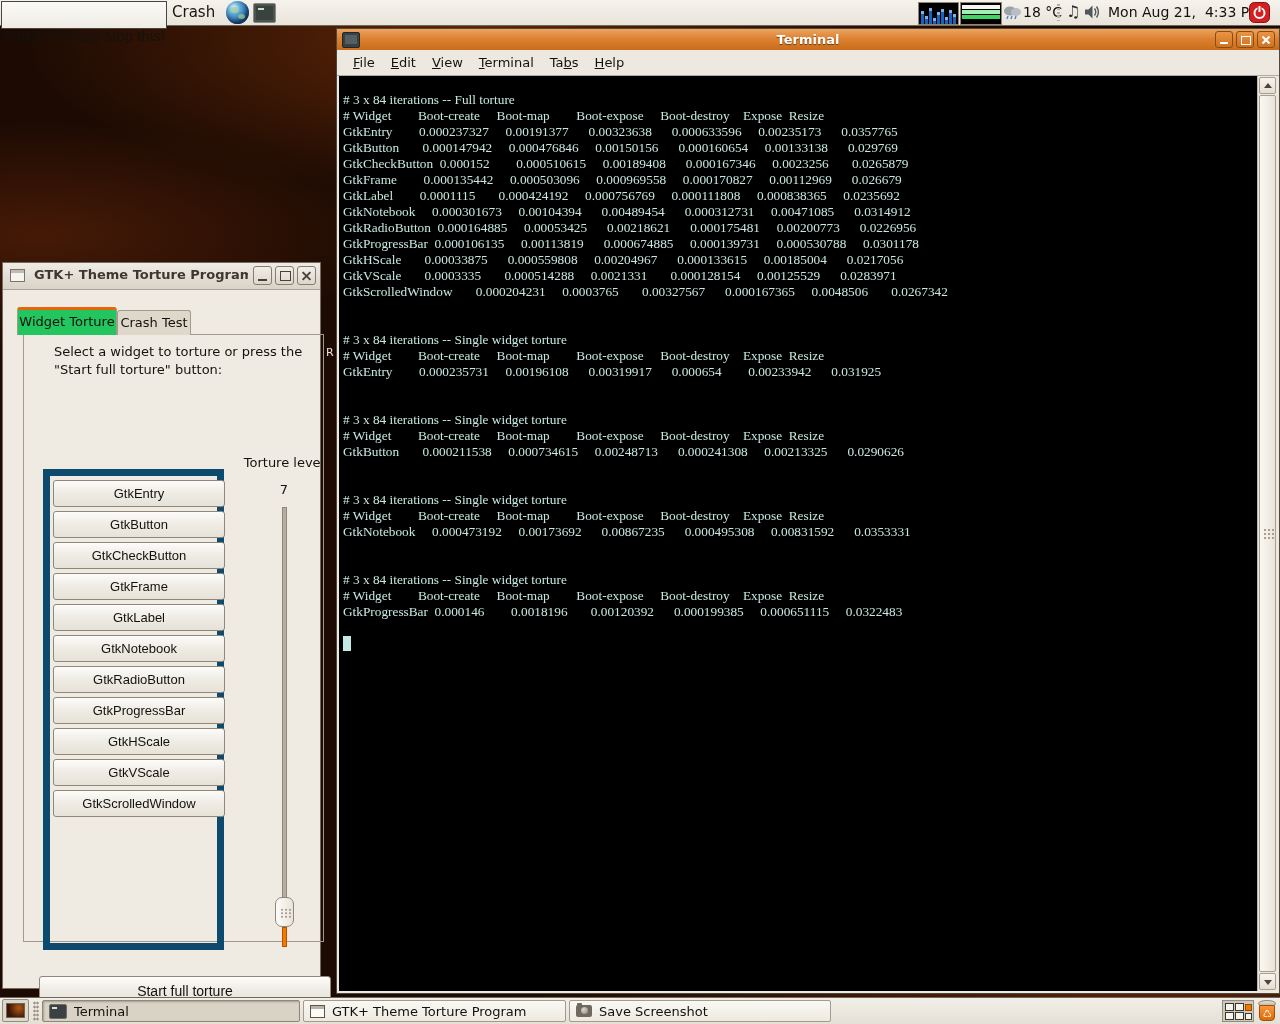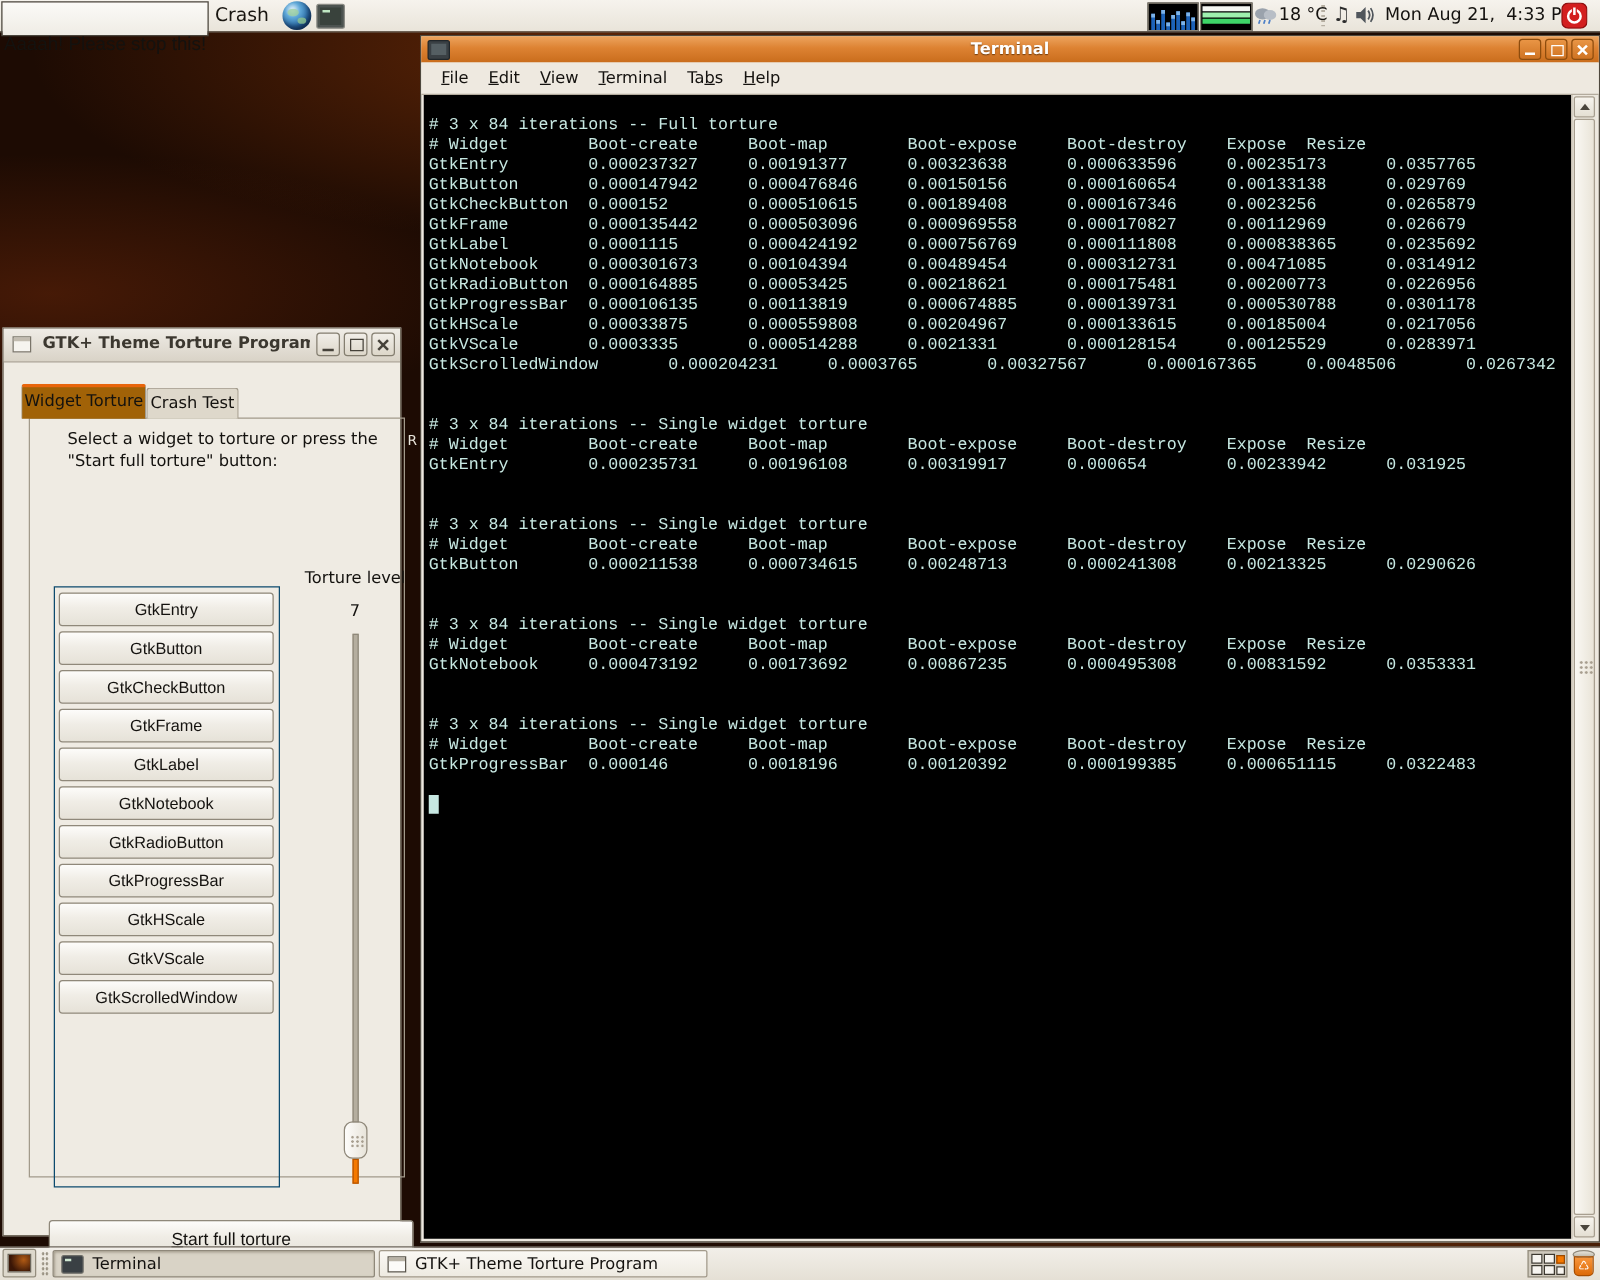--- a/index.html
+++ b/index.html
@@ -63,21 +63,21 @@
     background:linear-gradient(#e99545,#cf7322);box-sizing:border-box;}
   .t-btn.min::after{content:"";position:absolute;left:4px;bottom:3px;width:8px;height:2px;background:#fff;}
   .t-btn.max::after{content:"";position:absolute;left:4px;top:4px;width:8px;height:7px;border:1.5px solid #fff;}
   .t-btn.close::before,.t-btn.close::after{content:"";position:absolute;left:3px;top:7px;width:10px;height:2px;background:#fff;}
   .t-btn.close::before{transform:rotate(45deg);}
   .t-btn.close::after{transform:rotate(-45deg);}
   .t-menubar{position:absolute;left:0;top:21px;right:0;height:26px;background:#eee9e0;
     border-bottom:1px solid #b3ab9d;display:flex;align-items:center;padding-left:8px;box-sizing:border-box;}
   .t-menu-item{font-size:13px;color:#14120f;padding:3px 8px;text-align:right;}
   .t-body{position:absolute;left:2px;top:47px;right:22px;bottom:2px;background:#000;overflow:hidden;}
-  .t-pre{margin:0;padding:16px 0 0 4px;font-family:Liberation Mono, monospace;
+  .t-pre{margin:0;padding:16px 0 0 4px;font-family:Liberation Serif, serif;
     font-size:13.3px;line-height:16px;color:#c7e8e2;white-space:pre;}
   .t-cursor{position:absolute;left:4px;top:560px;width:8px;height:15px;background:#c7e8e2;}
   .t-scroll{position:absolute;right:2px;top:47px;width:20px;bottom:2px;background:#ece7dd;
     border-left:1px solid #c0b8aa;box-sizing:border-box;}
   .t-sb-up,.t-sb-down{position:absolute;left:1px;right:1px;height:17px;background:linear-gradient(#f7f4ee,#e4dfd3);
     border:1px solid #a89f90;border-radius:2px;box-sizing:border-box;}
   .t-sb-up{top:1px;} .t-sb-down{bottom:1px;}
   .t-sb-up::after{content:"";position:absolute;left:4px;top:5px;border:4px solid rgba(0,0,0,0);border-bottom:5px solid #4a453c;border-top:none;}
   .t-sb-down::after{content:"";position:absolute;left:4px;top:6px;border:4px solid rgba(0,0,0,0);border-top:5px solid #4a453c;border-bottom:none;}
   .t-sb-thumb{position:absolute;left:1px;right:1px;top:19px;bottom:19px;
@@ -98,26 +98,26 @@
   .g-btns{position:absolute;right:4px;top:3px;display:flex;gap:3px;}
   .g-btn{width:19px;height:19px;border:1px solid #847e70;border-radius:3px;position:relative;
     background:linear-gradient(#f1eee8,#ddd7ca);box-sizing:border-box;}
   .g-btn.min::after{content:"";position:absolute;left:4px;bottom:3px;width:9px;height:2px;background:#46423a;}
   .g-btn.max::after{content:"";position:absolute;left:4px;top:4px;width:9px;height:8px;border:1.5px solid #46423a;}
   .g-btn.close::before,.g-btn.close::after{content:"";position:absolute;left:3px;top:8px;width:11px;height:2px;background:#46423a;}
   .g-btn.close::before{transform:rotate(45deg);}
   .g-btn.close::after{transform:rotate(-45deg);}
   .g-tab{position:absolute;border:1px solid #a29a8b;border-bottom:none;border-radius:3px 3px 0 0;
     font-size:13px;color:#14120f;text-align:center;box-sizing:border-box;}
-  .g-tab.active{left:14px;top:44px;width:100px;height:28px;background:#a16207;
+  .g-tab.active{left:14px;top:44px;width:100px;height:28px;background:#22c55e;
     border-top:3px solid #e8650c;line-height:24px;z-index:3;}
   .g-tab.inactive{left:114px;top:47px;width:74px;height:25px;background:#ded8cb;line-height:24px;z-index:2;}
   .g-page{position:absolute;left:20px;top:71px;width:301px;height:608px;border:1px solid #a29a8b;box-sizing:border-box;}
   .g-instr{position:absolute;left:30px;top:8px;width:255px;font-size:13px;color:#14120f;line-height:18px;}
-  .g-frame{position:absolute;left:19px;top:134px;width:181px;height:481px;border:1px solid #0c4a6e;box-sizing:border-box;}
+  .g-frame{position:absolute;left:19px;top:134px;width:181px;height:481px;border:7px solid #0c4a6e;box-sizing:border-box;}
   .g-list{position:absolute;left:3px;top:4px;width:172px;display:flex;flex-direction:column;gap:4px;}
   .g-wbtn{height:27px;border:1px solid #8f887a;border-radius:3px;box-sizing:border-box;
     background:linear-gradient(#fdfcfa,#f0ede6 45%,#e6e2d8);font-size:13px;color:#14120f;
     display:flex;align-items:center;justify-content:center;}
   .g-level-label{position:absolute;left:210px;top:120px;width:100px;text-align:center;font-size:13px;color:#14120f;}
   .g-level-val{position:absolute;left:210px;top:147px;width:100px;text-align:center;font-size:13px;color:#14120f;}
   .g-track{position:absolute;left:258px;top:172px;width:5px;height:392px;background:#b5ae9f;
     border:1px solid #8f887a;box-sizing:border-box;}
   .g-track-orange{position:absolute;left:258px;top:592px;width:5px;height:20px;background:#f57900;
     border:1px solid #b55400;box-sizing:border-box;}
@@ -351,20 +351,24 @@
       </div>
     <div class="tb-handle"></div>
     <div class="tb-btn pressed" style="left:42px;width:258px;">
       <span class="tb-term-ico"></span>
       <span>Terminal</span>
     </div>
     <div class="tb-btn raised" style="left:303px;width:263px;">
       <span class="tb-win-ico"></span>
       <span>GTK+ Theme Torture Program</span>
     </div>
+    <div class="tb-btn raised" style="left:569px;width:262px;">
+      <span class="tb-cam-ico"></span>
+      <span>Save Screenshot</span>
+    </div>
     <div class="pager">
       <i style="left:2px;top:2px;width:9px;height:8px;"></i>
       <i style="left:12px;top:2px;width:9px;height:8px;"></i>
       <i class="orange" style="left:22px;top:3px;width:7px;height:7px;"></i>
       <i style="left:2px;top:11px;width:9px;height:8px;"></i>
       <i style="left:12px;top:11px;width:9px;height:8px;"></i>
       <i style="left:22px;top:12px;width:7px;height:7px;"></i>
     </div>
     <div class="trash">
       <div class="lid"></div>

